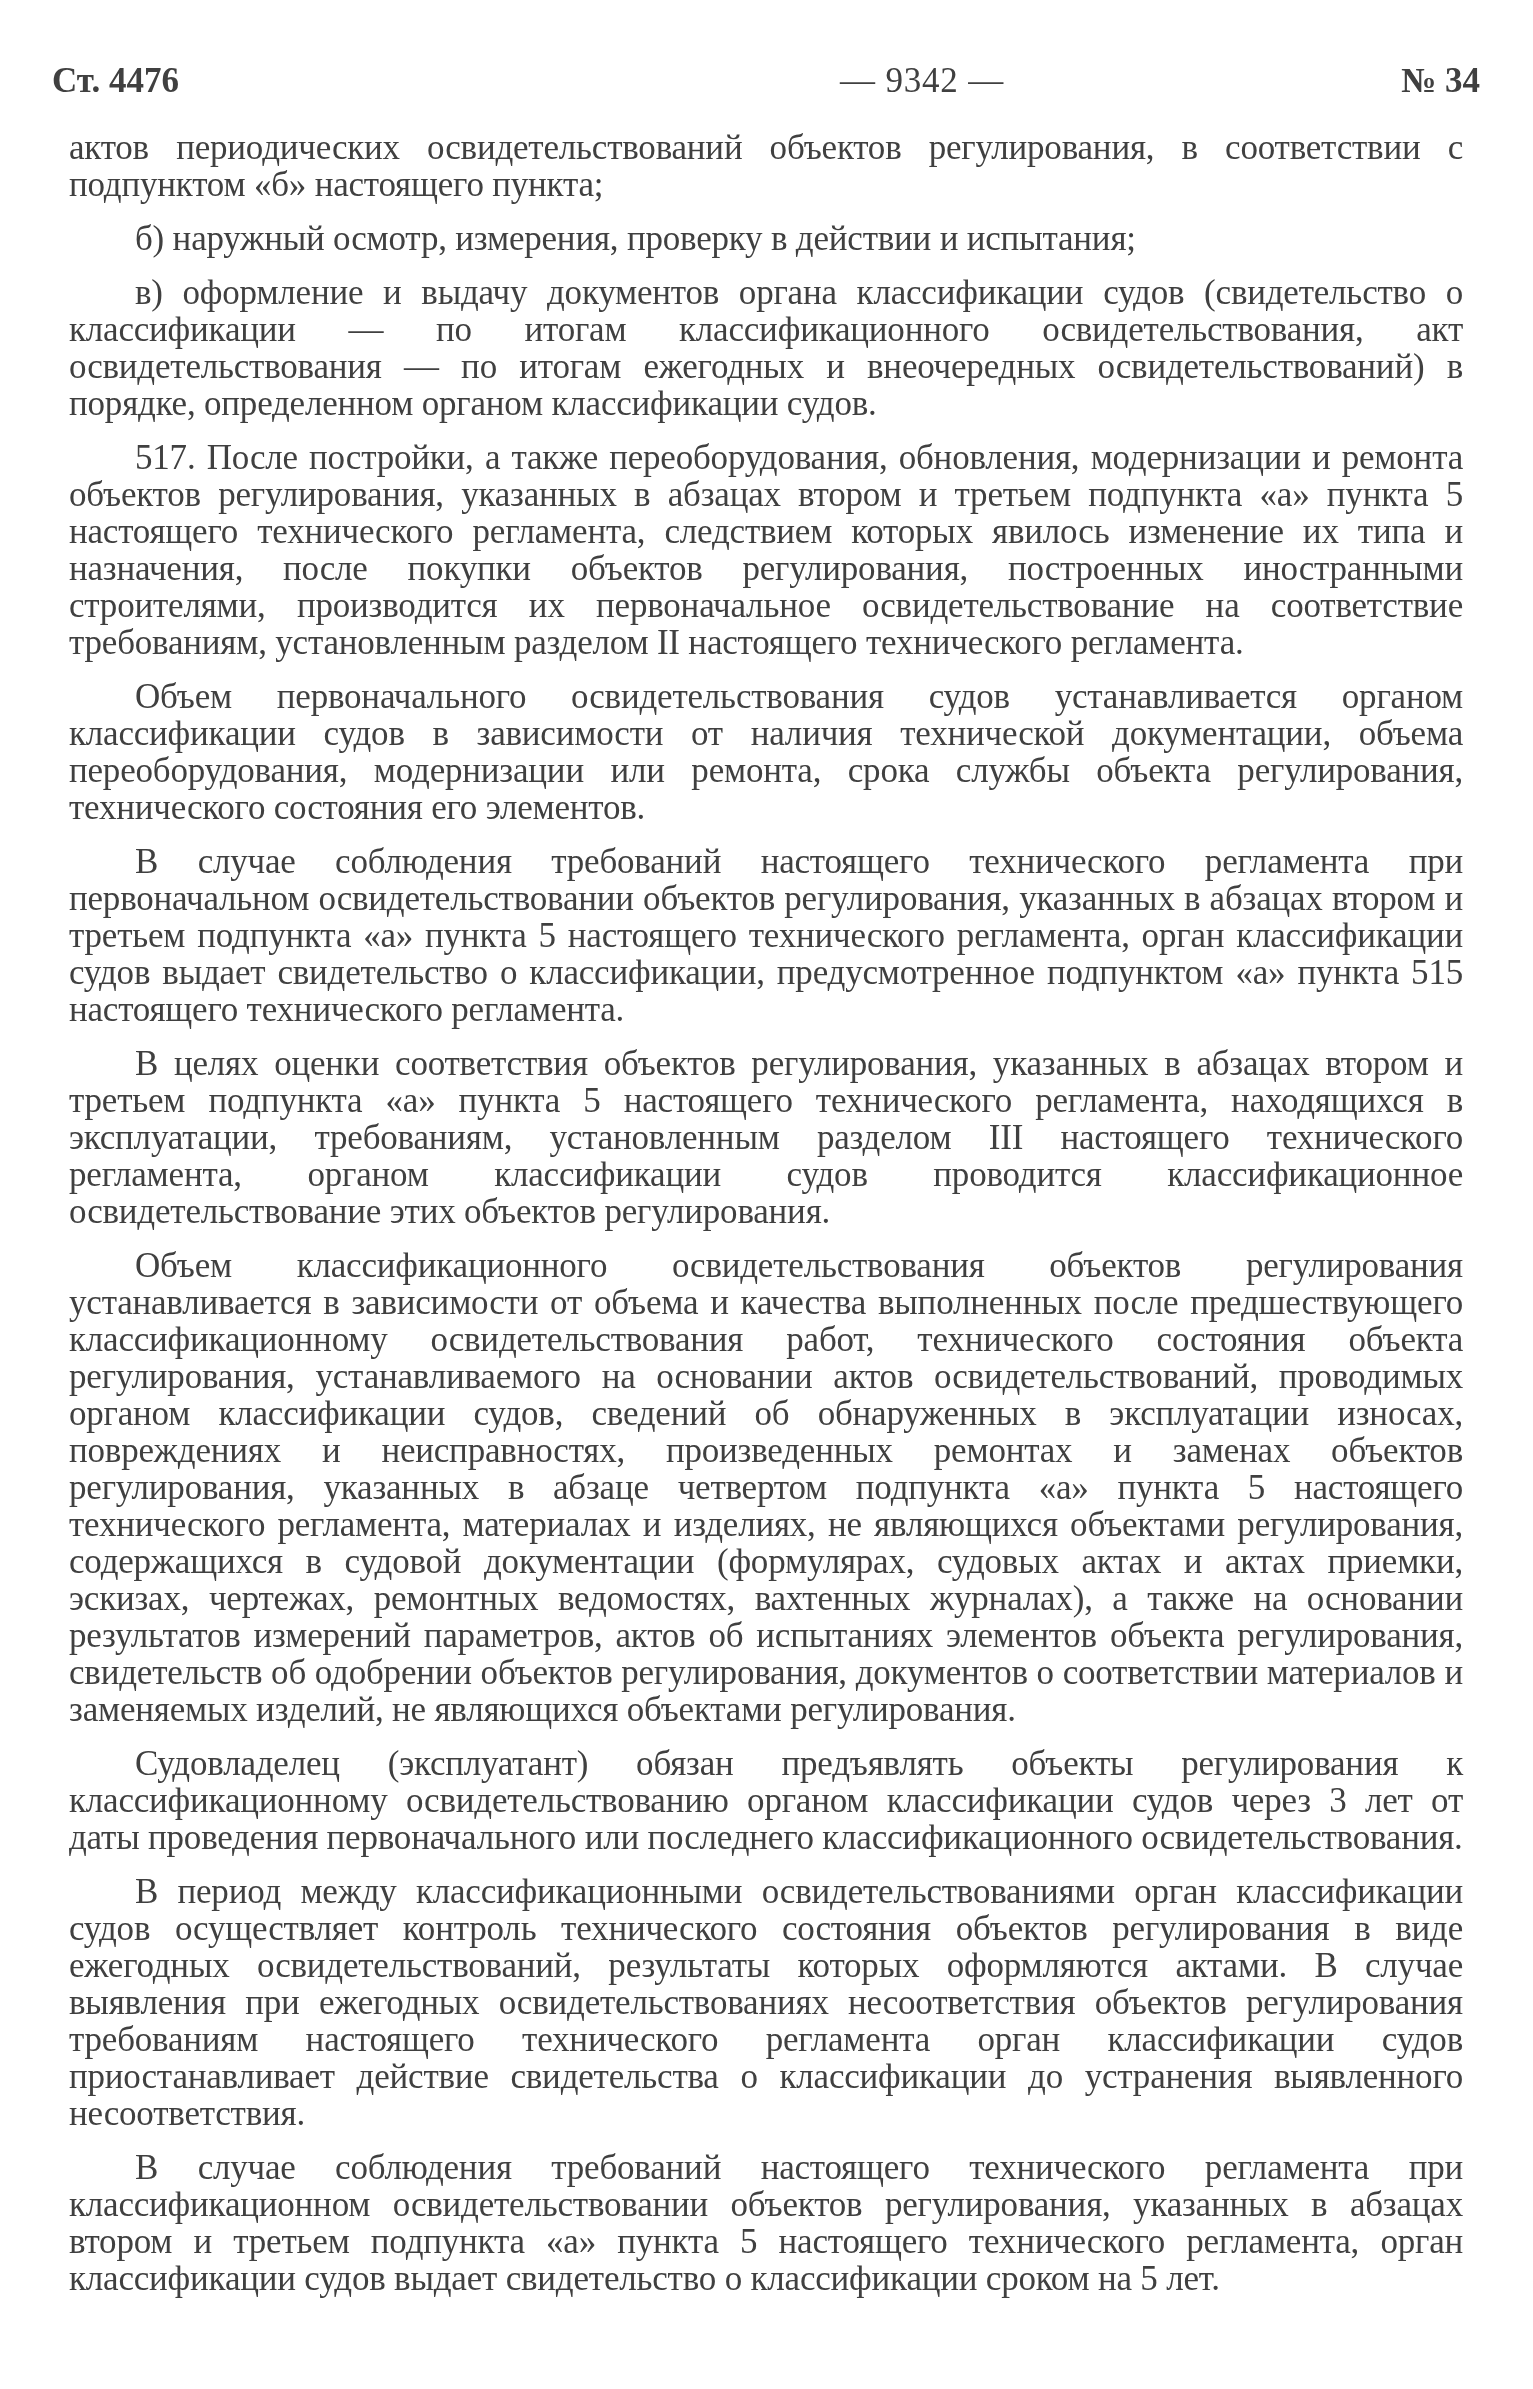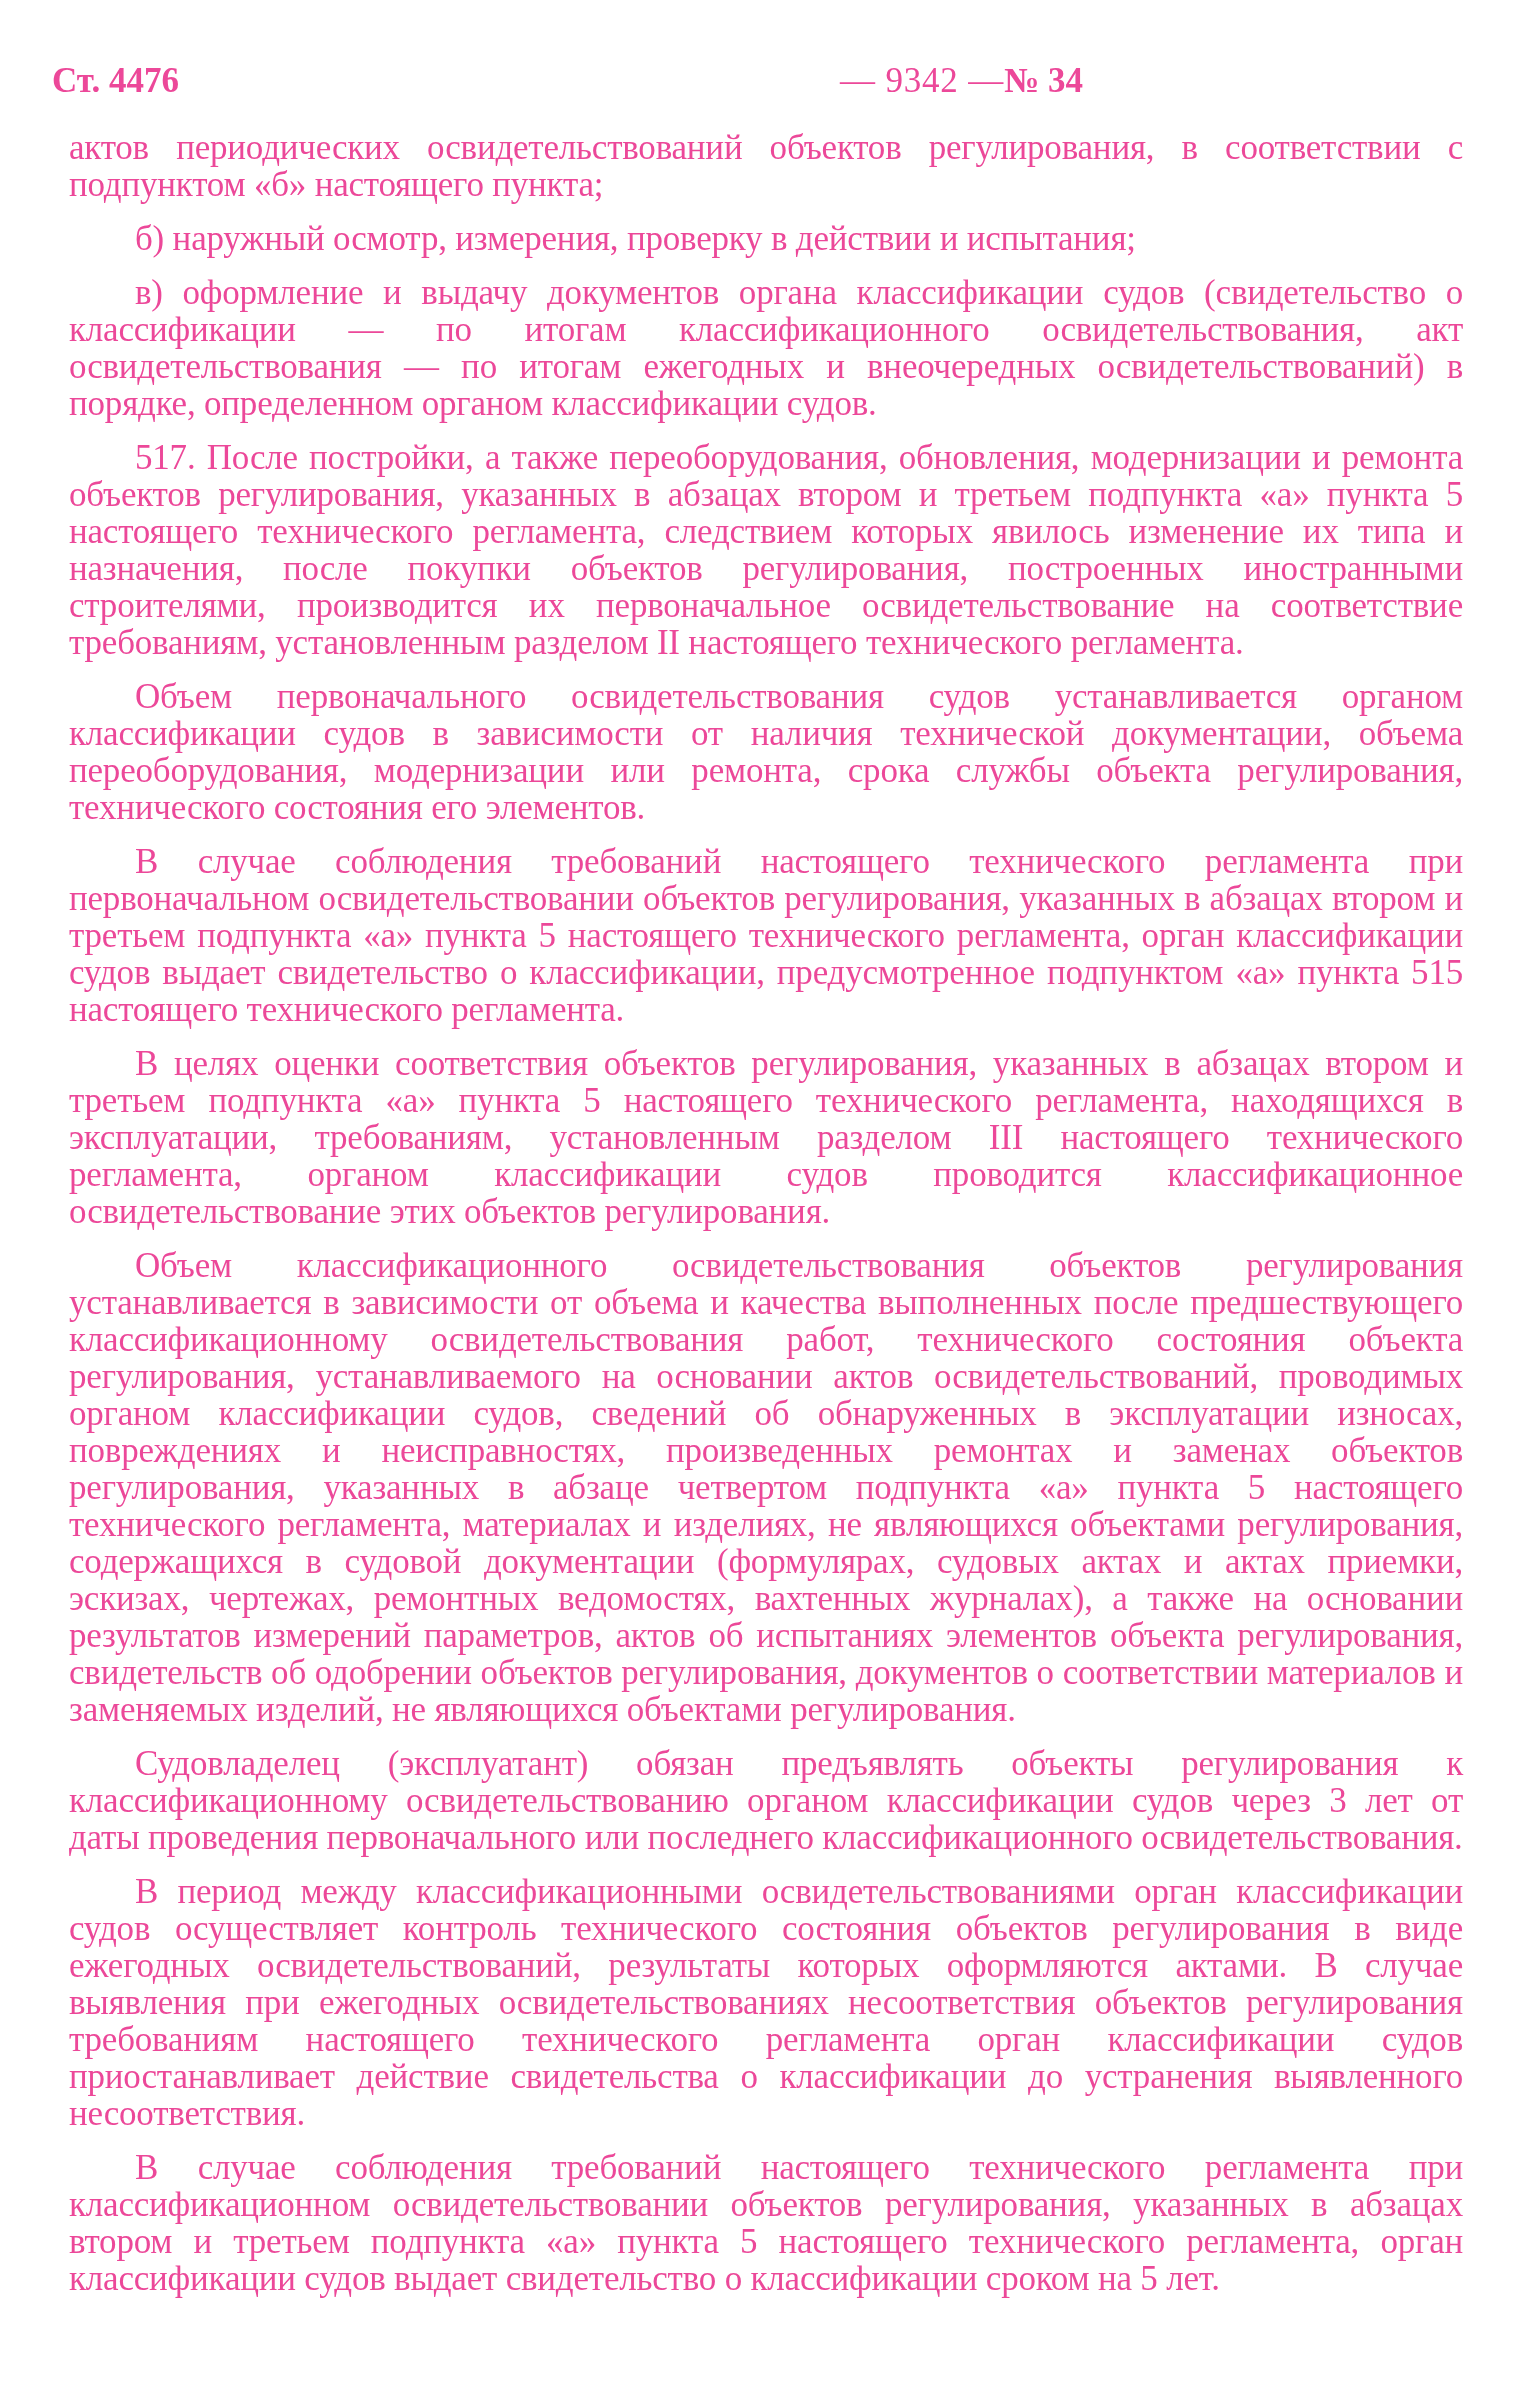--- a/index.html
+++ b/index.html
@@ -5,39 +5,39 @@
   html, body {
     margin: 0;
     padding: 0;
     background: #ffffff;
   }
   .page {
     position: relative;
     width: 1533px;
     height: 2389px;
     background: #ffffff;
-    color: #ec4899;
+    color: #404040;
     font-family: "Liberation Serif", "DejaVu Serif", serif;
     box-sizing: border-box;
     padding: 61px 53px 0 52px;
     overflow: hidden;
   }
   .header {
     display: flex;
     justify-content: space-between;
     align-items: baseline;
     font-size: 35px;
     line-height: 40px;
     margin-bottom: 28px;
     white-space: nowrap;
   }
   .header > span { flex: 1 1 0; }
   .h-left  { font-weight: bold; text-align: left; }
   .h-center{ font-weight: normal; text-align: right; letter-spacing: 0.8px; }
-  .h-right { font-weight: bold; text-align: left; }
+  .h-right { font-weight: bold; text-align: right; }
   .body-text {
     font-size: 35px;
     line-height: 37px;
     text-align: justify;
     letter-spacing: -0.2px;
   }
   .para {
     margin: 17px;
   }
   .para.indent {

